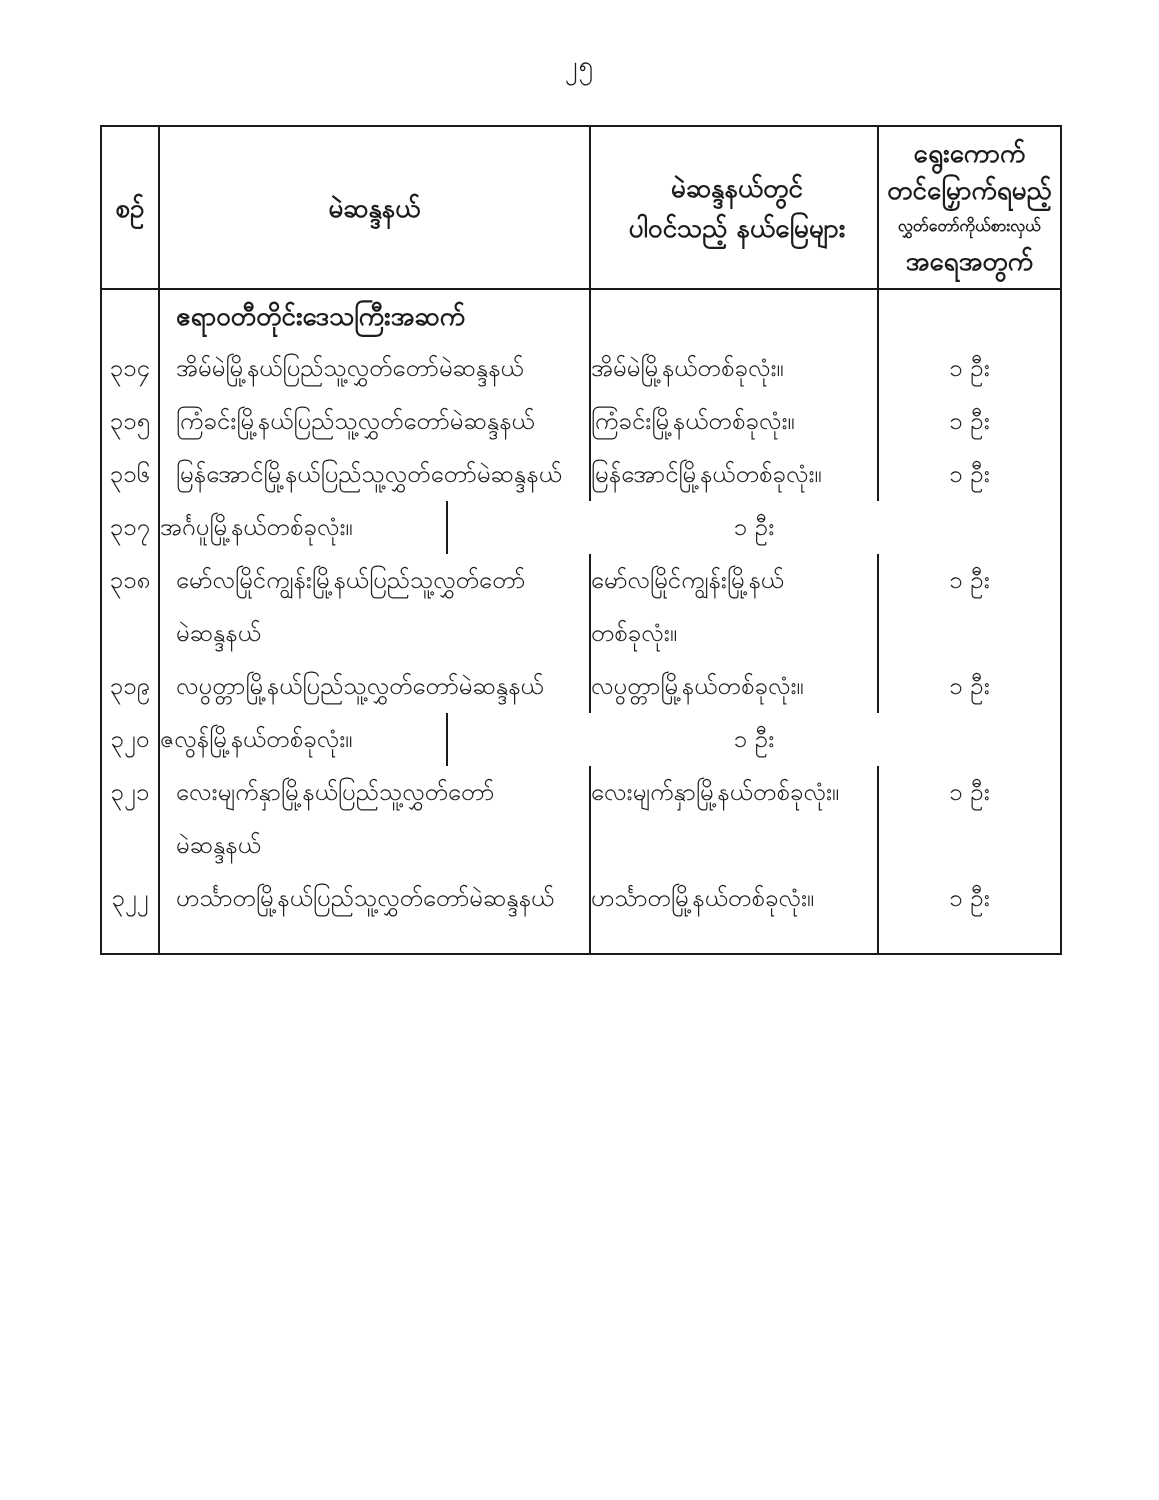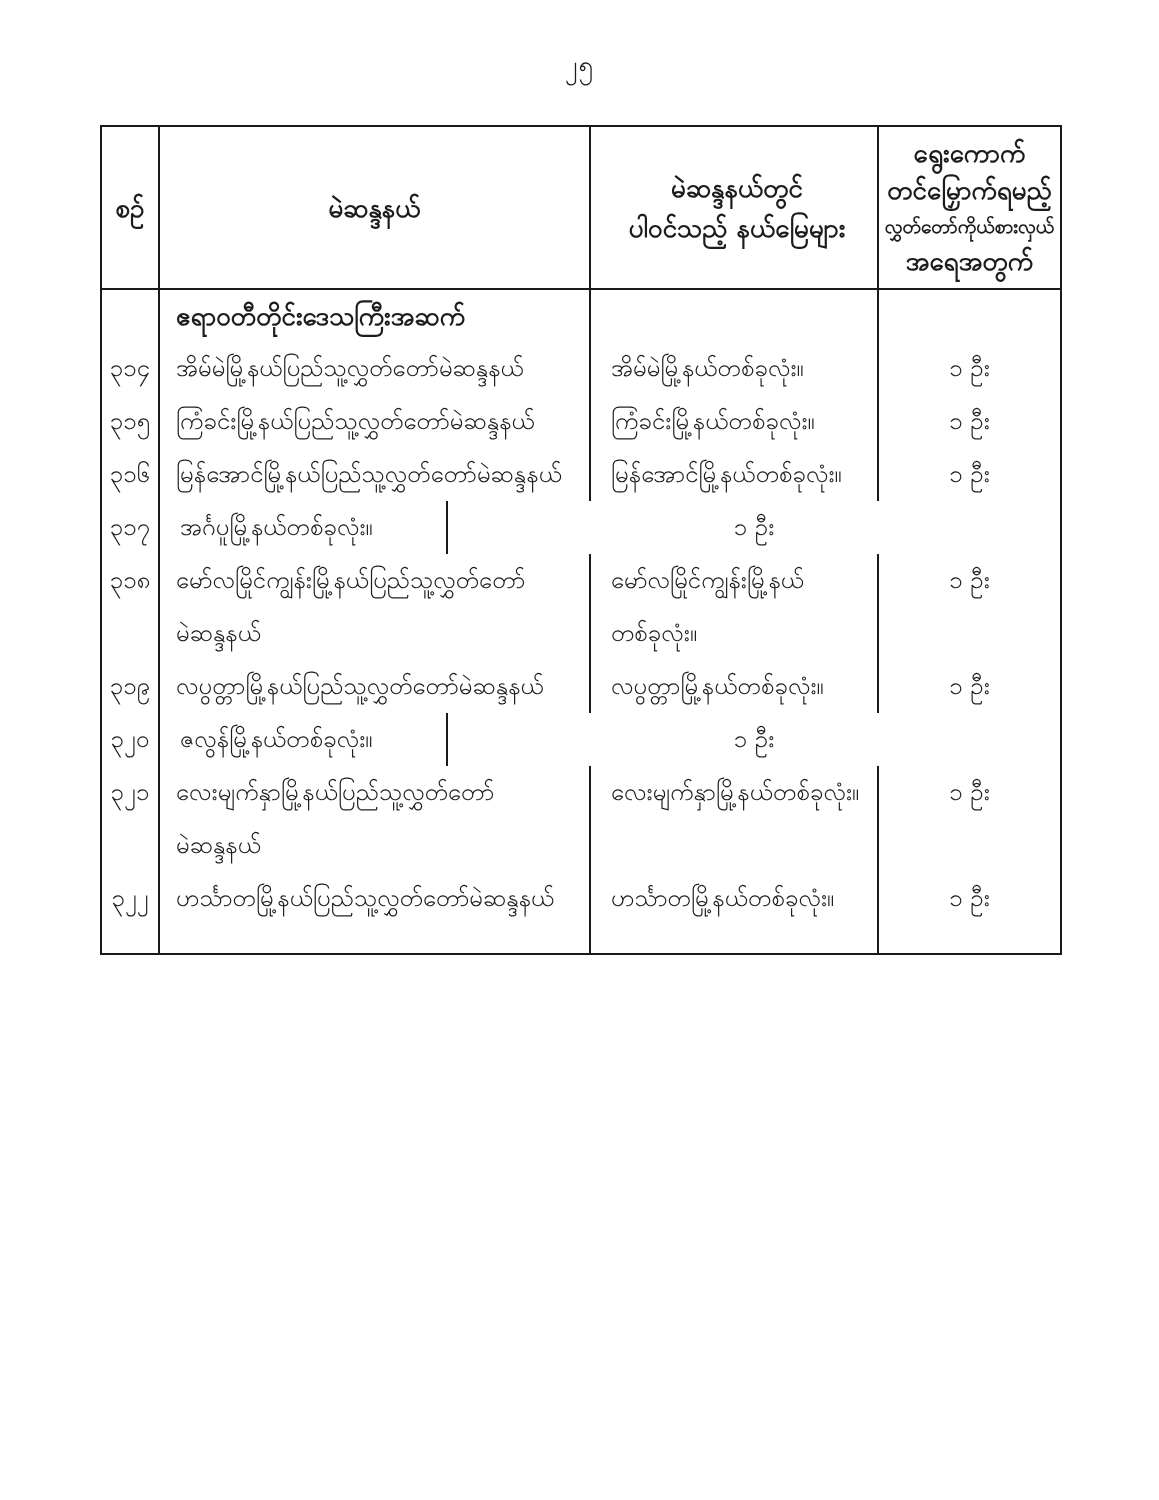--- a/index.html
+++ b/index.html
@@ -37,38 +37,38 @@
   }
   .tbody {
     flex: 1;
     display: flex;
     flex-direction: column;
   }
   .row { display: flex; }
   .c1, .c2, .c3, .c4 { flex-shrink: 0; }
   .c1 { width: 58px;  border-right: 2px solid #1a1a1a; text-align: center; }
   .c2 { width: 431px; border-right: 2px solid #1a1a1a; padding-left: 16px; }
-  .c3 { width: 288px; border-right: 2px solid #1a1a1a; padding-left: 20px; }
+  .c3 { width: 288px; border-right: 2px solid #1a1a1a; padding-left: 0; }
   .c4 { flex: 1; text-align: center; }
 
   
   .thead .hc {
     display: flex;
     flex-direction: column;
     justify-content: center;
     align-items: center;
     text-align: center;
     font-size: 26px;
     line-height: 40px;
     padding: 0;
   }
   .thead .c2, .thead .c3 { padding-left: 0; }
   .hdr-multiline { white-space: pre-line; margin-left: 6px; }
   .hc4-line { line-height: 37px; }
-  .hc4-small { font-size: 19px; line-height: 34px; }
+  .hc4-small { font-size: 16px; line-height: 34px; }
 
   
   .section-row { height: 52px; }
   .section-row .c2 {
     font-weight: bold;
     font-size: 26px;
     line-height: 52px;
     white-space: nowrap;
   }
 

